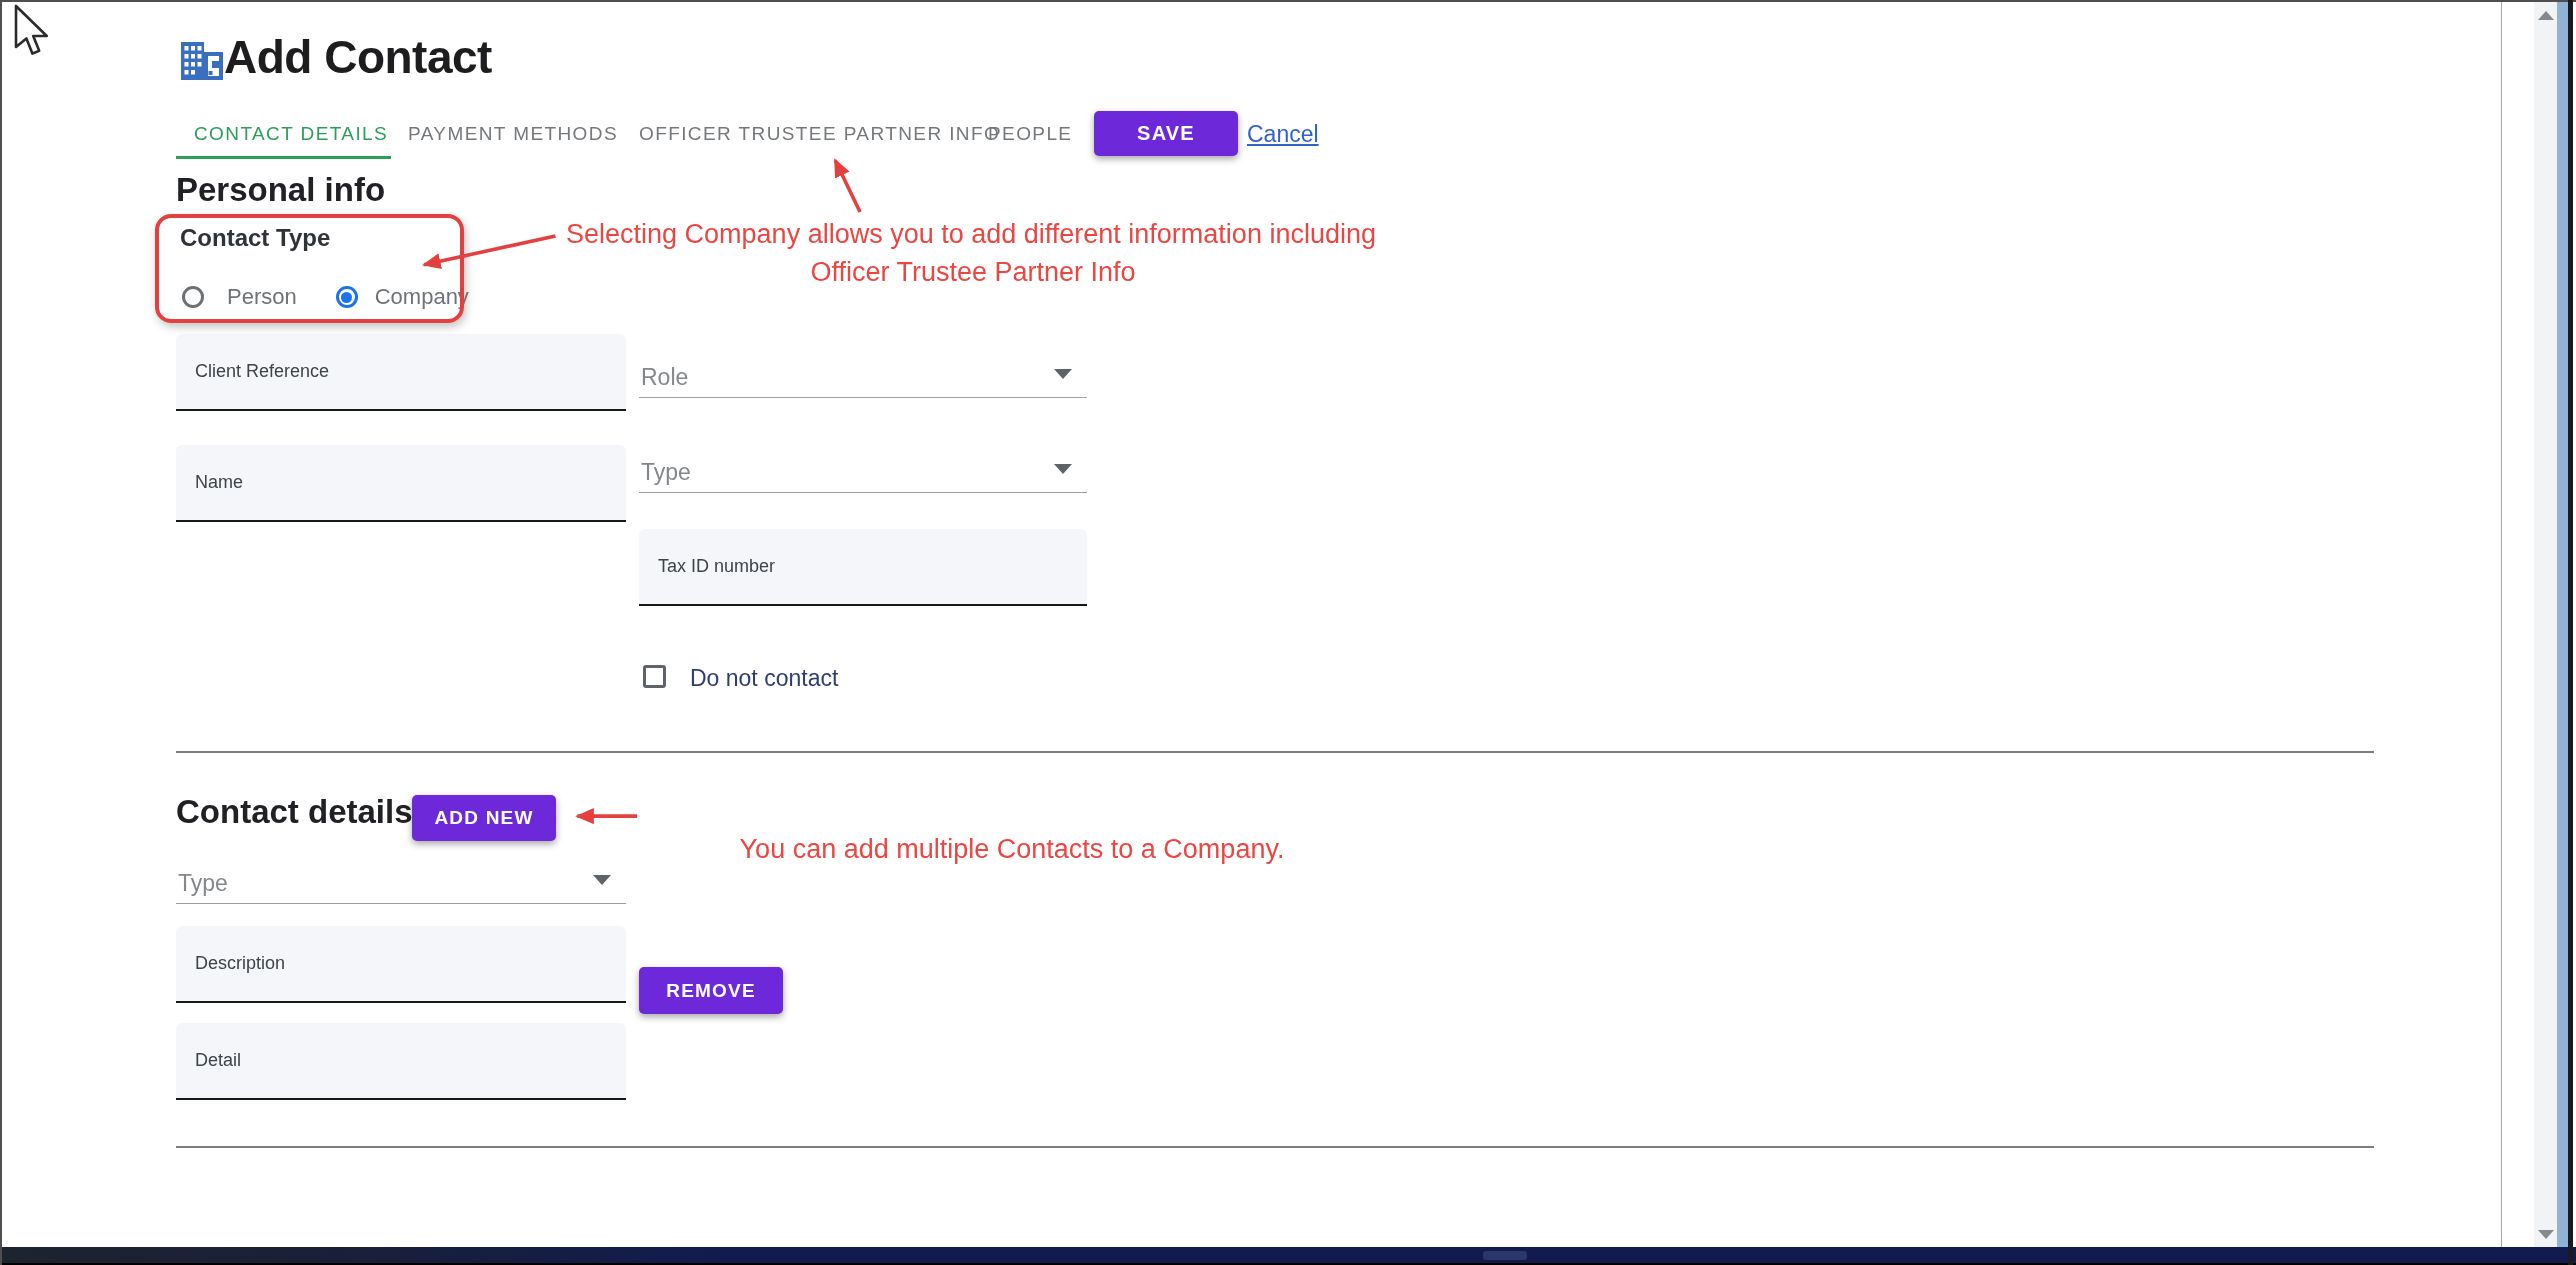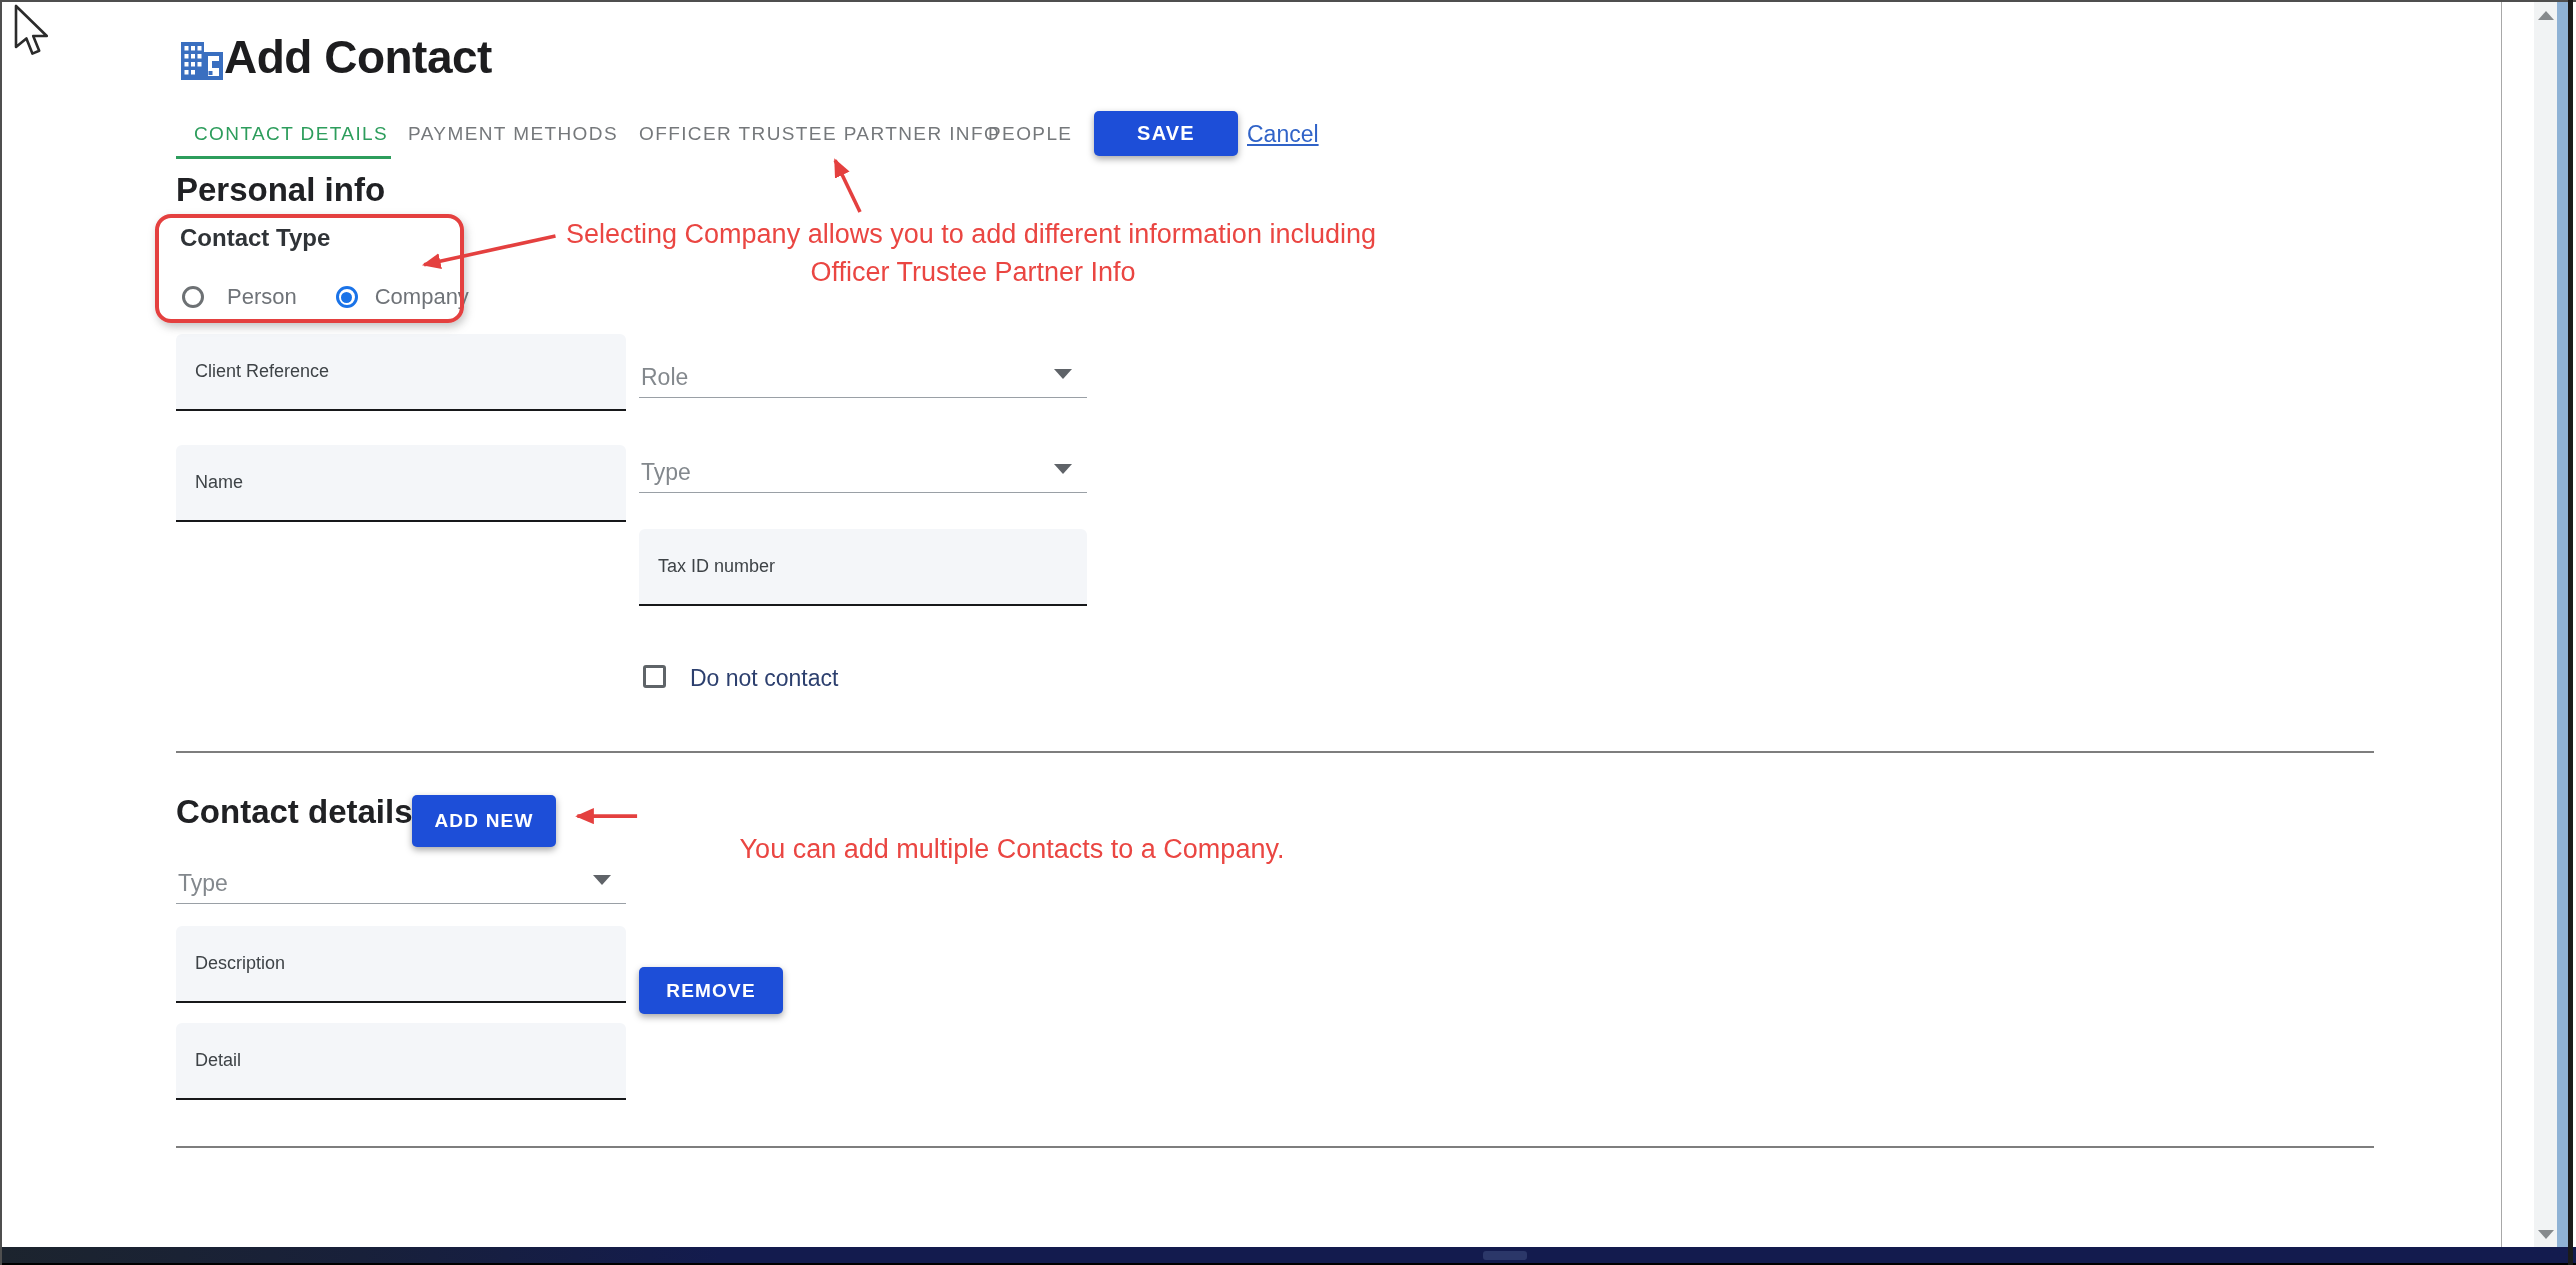--- a/index.html
+++ b/index.html
@@ -20,21 +20,21 @@
   .bottom-bar{left:0;top:1247px;width:2576px;height:18px;
     background:linear-gradient(90deg,#1c242e 0%,#18203a 14%,#131b4e 28%,#131b4e 100%);
     border-bottom:2px solid #000;box-sizing:border-box;}
   .bar-widget{left:1483px;top:1251px;width:44px;height:9px;background:#2b3769;border-radius:3px;}
   
   .title{left:224px;top:30px;font-size:46px;font-weight:bold;color:#1d1d1f;letter-spacing:-0.5px;}
   
   .tab{top:123px;font-size:19px;letter-spacing:1.4px;color:#75787b;white-space:nowrap;}
   .tab.active{color:#2d9d5c;}
   .tab-underline{left:176px;top:156px;width:215px;height:3px;background:#2d9d5c;}
-  .btn{background:#1d4ed8;color:#ffffff;font-weight:bold;display:flex;align-items:center;justify-content:center;
+  .btn{background:#6d28d9;color:#ffffff;font-weight:bold;display:flex;align-items:center;justify-content:center;
        border-radius:5px;box-shadow:0 3px 7px rgba(0,0,0,.35);letter-spacing:1.2px;}
   .cancel{color:#3063c8;text-decoration:underline;font-size:23px;}
   
   .h2{font-size:33px;font-weight:bold;color:#202124;}
   .h3{font-size:24px;font-weight:bold;color:#2f3337;}
   
   .filled-field{background:#f4f6f9;border-bottom:2px solid #17181a;border-radius:6px 6px 0 0;
        display:flex;align-items:center;box-sizing:border-box;}
   .filled-field .lbl{color:#3e4347;font-size:18px;padding-left:19px;}
   .select-field{border-bottom:1px solid #9aa0a6;box-sizing:border-box;}
@@ -122,21 +122,21 @@
   </div>
 
   <div class="abs" style="left:643px;top:665px;display:flex;align-items:flex-start;">
     <span class="checkbox"></span>
     <span class="dnc-lbl" style="margin-left:24px;">Do not contact</span>
   </div>
 
   <div class="abs divider" style="left:176px;top:751px;width:2198px;"></div>
 
   <div class="abs h2" style="left:176px;top:793px;">Contact details</div>
-  <div class="abs btn" style="left:412px;top:795px;width:144px;height:52px;font-size:19px;">ADD NEW</div>
+  <div class="abs btn" style="left:412px;top:795px;width:144px;height:46px;font-size:19px;">ADD NEW</div>
 
   <div class="abs select-field" style="left:176px;top:859px;width:450px;height:45px;">
     <span class="select-lbl abs" style="left:2px;top:11px;">Type</span>
     <span class="caret abs" style="left:417px;top:16px;"></span>
   </div>
   <div class="abs filled-field" style="left:176px;top:926px;width:450px;height:77px;">
     <span class="lbl">Description</span>
   </div>
   <div class="abs btn" style="left:639px;top:967px;width:144px;height:47px;font-size:19px;">REMOVE</div>
   <div class="abs filled-field" style="left:176px;top:1023px;width:450px;height:77px;">

